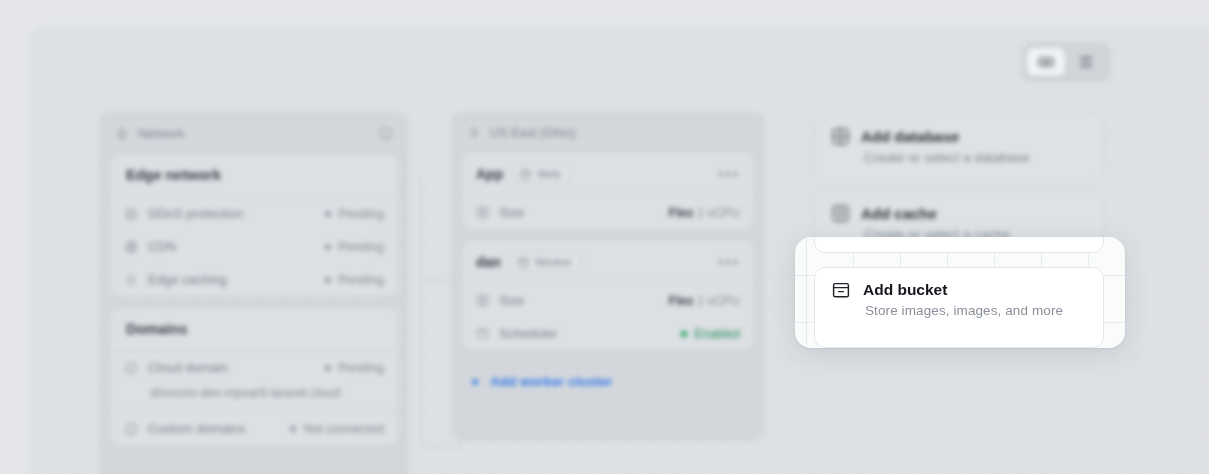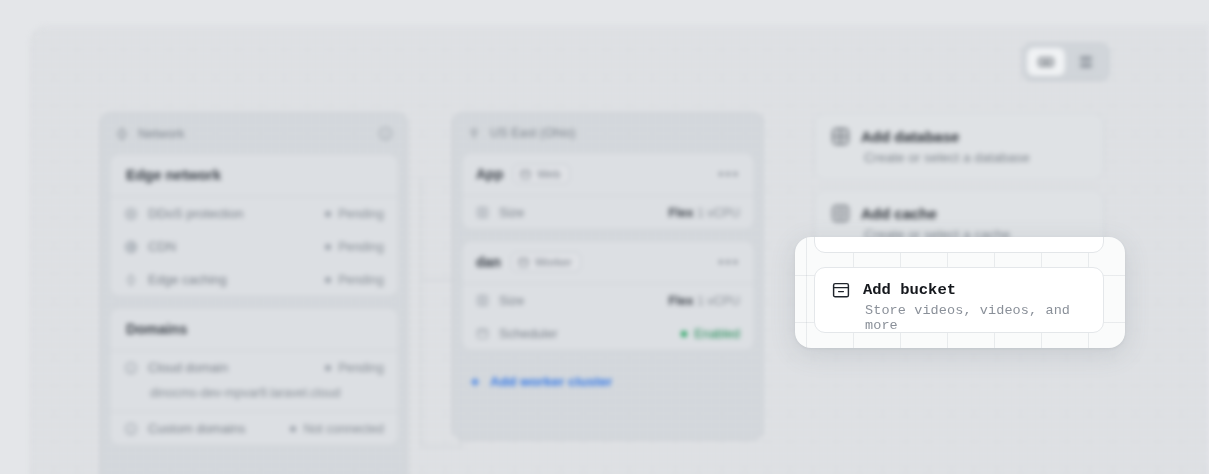--- a/index.html
+++ b/index.html
@@ -236,26 +236,25 @@
     height: 52px;
     border: 1px solid #e3e6e9;
     border-radius: 11px;
     background: #fff;
   }
   .spot-card {
     position: absolute;
     left: 19px;
     top: 30px;
     width: 290px;
-    height: 66px;
+    height: 81px;
     background: #fff;
     border: 1px solid #e4e7ea;
     border-radius: 11px;
     padding: 12px 16px;
-    font-family: Liberation Mono, monospace;
   }
   .spot-card .sc-title {
     display: flex;
     align-items: center;
     gap: 12px;
     font-size: 15.5px;
     font-weight: bold;
     color: #15181d;
     margin-bottom: 3px;
   }
@@ -548,17 +547,17 @@
       <div class="sc-title">
         <span class="icon">
           <svg width="20" height="20" viewBox="0 0 20 20" fill="none" stroke="#1f242b" stroke-width="1.45">
             <rect x="2.6" y="3.6" width="14.8" height="13.2" rx="1.6"></rect>
             <path d="M2.6 7.6h14.8"></path>
             <path d="M7.6 11.6h4.8" stroke-linecap="round"></path>
           </svg>
         </span>
         <span>Add bucket</span>
       </div>
-      <div class="sc-desc">Store videos, videos, and more</div>
+      <div class="sc-desc">Store images, images, and more</div>
     </div>
   </div>
 
 </div>
 
 </body></html>

